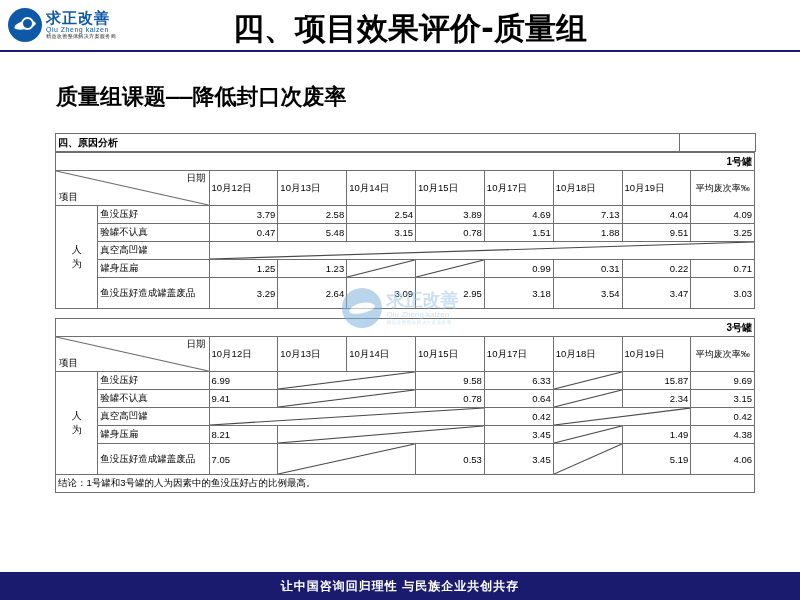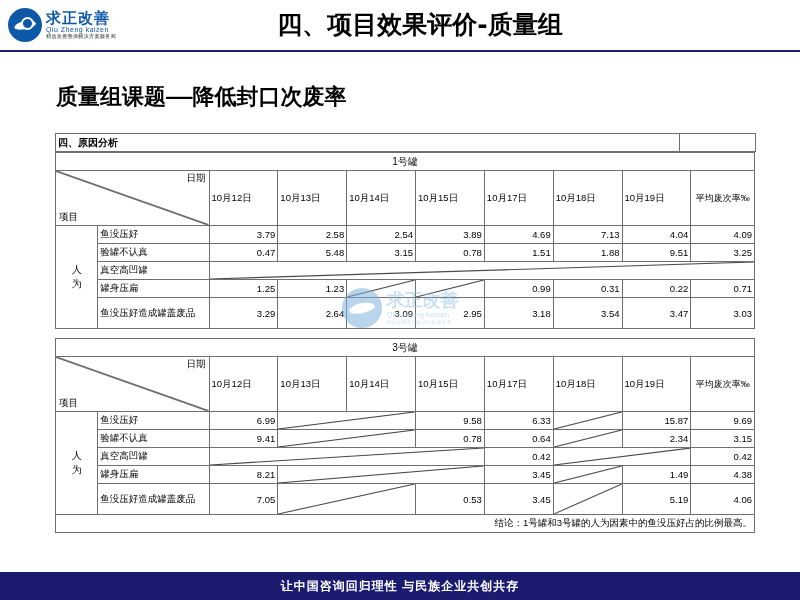--- a/index.html
+++ b/index.html
@@ -75,24 +75,24 @@
     letter-spacing: 0.5px;
   }
   .logo-sub {
     font-size: 5.2px;
     color: #333333;
     letter-spacing: 0.2px;
     margin-top: 1px;
   }
   .header-title {
     position: absolute;
-    left: 210px; top: 8px;
+    left: 200px; top: 8px;
     width: 420px;
     text-align: center;
-    font-size: 25px;
+    font-size: 31px;
     font-weight: bold;
     color: #000000;
     font-family: "DejaVu Sans", sans-serif;
   }
 
   
   .slide-title {
     position: absolute;
     left: 56px; top: 82px;
     font-size: 22px;
@@ -128,33 +128,33 @@
     font-weight: bold;
     text-align: left;
     padding-left: 4px;
   }
   .sect-note {
     font-size: 9.5px;
     text-align: left;
     padding-left: 4px;
   }
   .tank-label {
-    text-align: center;
-    font-weight: normal;
+    text-align: right;
+    font-weight: bold;
     font-size: 10px;
   }
   .center { text-align: left; }
   .right { text-align: right; padding-right: 4px; }
-  .left { text-align: right; padding-left: 4px; }
+  .left { text-align: left; padding-left: 4px; }
 
   
   .diag {
     position: relative;
     height: 30px !important;
-    padding: 12px !important;
+    padding: 2px !important;
   }
   .diag svg {
     position: absolute;
     left: 0; top: 0;
     width: 100%; height: 100%;
   }
   .diag .d-top {
     position: absolute;
     right: 3px; top: 1px;
     font-size: 9.5px;

